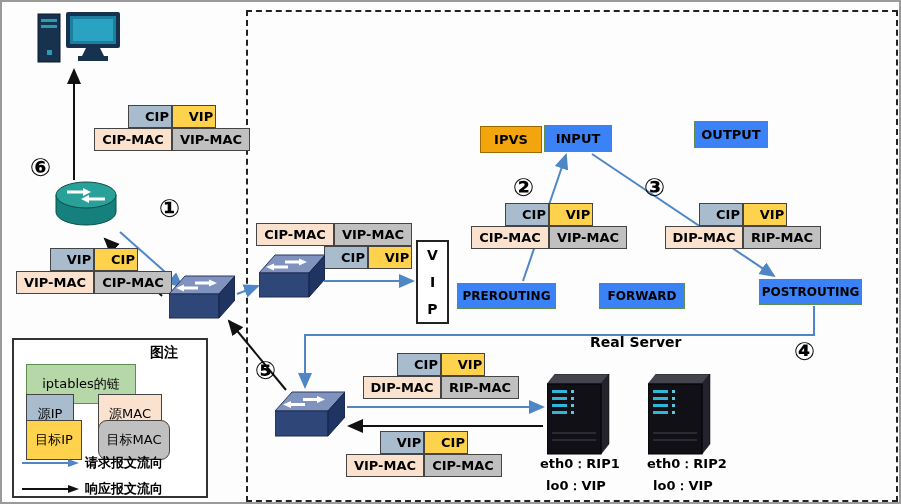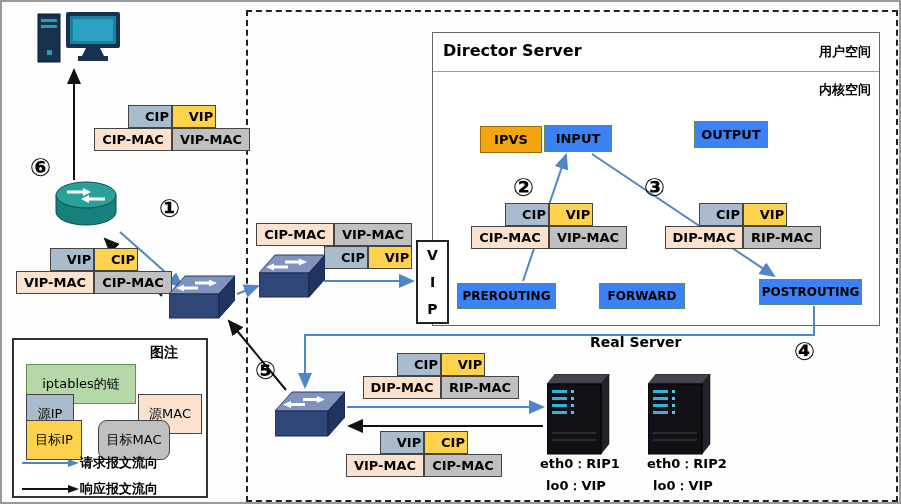--- a/index.html
+++ b/index.html
@@ -52,41 +52,35 @@
   #srv1-eth{left:538px;top:453px;} #srv1-lo{left:544px;top:475px;}
   #srv2-eth{left:645px;top:453px;} #srv2-lo{left:651px;top:475px;}
   
   #legend{position:absolute;left:10px;top:336px;width:196px;height:160px;background:#fff;
           border:2px solid #333;z-index:2;box-sizing:border-box;}
   #legend-title{position:absolute;left:136px;top:4px;font-size:14px;font-weight:bold;}
   .lg-box{position:absolute;box-sizing:border-box;border:1px solid #444;display:flex;align-items:center;
           justify-content:center;font-size:13px;font-weight:normal;height:40px;}
   #lg-chain{left:12px;top:24px;width:110px;background:#b6d7a8;border-color:#5f8f4f;}
   #lg-sip{left:12px;top:54px;width:48px;background:#a9bccd;}
-  #lg-smac{left:84px;top:54px;width:64px;background:#fbe2cf;margin-left:40px;}
+  #lg-smac{left:84px;top:54px;width:64px;background:#fbe2cf;}
   #lg-tip{left:12px;top:80px;width:56px;background:#ffd24d;}
   #lg-tmac{left:84px;top:80px;width:72px;background:#c0c0c0;border-radius:9px;}
-  .legend-flow{position:absolute;display:flex;align-items:center;font-size:13px;font-weight:bold;}
+  .legend-flow{position:absolute;display:flex;align-items:center;gap:5px;font-size:13px;font-weight:bold;}
   #lg-req{left:8px;top:114px;} #lg-resp{left:8px;top:140px;justify-content:flex-end;}
   
   #arrows{position:absolute;left:0;top:0;z-index:1;pointer-events:none;}
 </style>
 </head>
 <body>
 
 <div id="stage">
 
   <div id="dashed-region"></div>
 
-  <div id="director">
-    <div id="director-title">Director Server</div>
-    <div id="user-space">用户空间</div>
-    <div id="director-sep"></div>
-    <div id="kernel-space">内核空间</div>
-  </div>
 
   <svg id="arrows" width="901" height="504">
     <defs>
       <marker id="mb" markerWidth="9" markerHeight="8" refX="7" refY="3.5" orient="auto">
         <path d="M0,0 L8,3.5 L0,7 z" fill="#4e86c6"></path>
       </marker>
       <marker id="mk" markerWidth="9" markerHeight="8" refX="7" refY="3.5" orient="auto">
         <path d="M0,0 L8,3.5 L0,7 z" fill="#111"></path>
       </marker>
     </defs>

